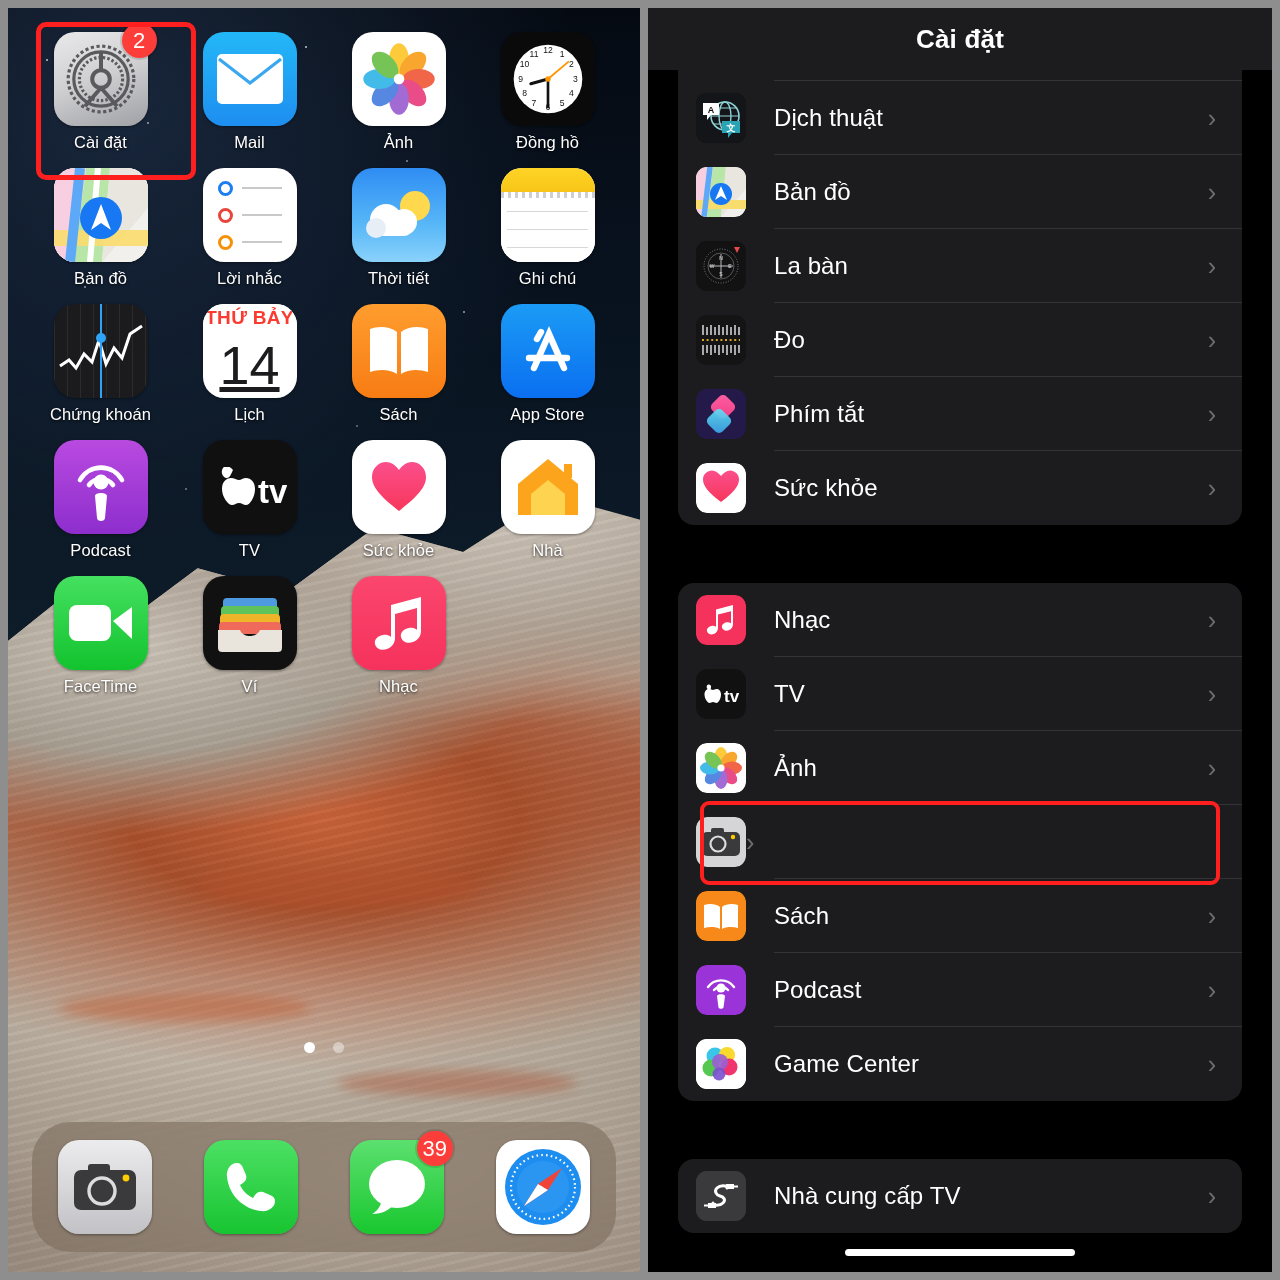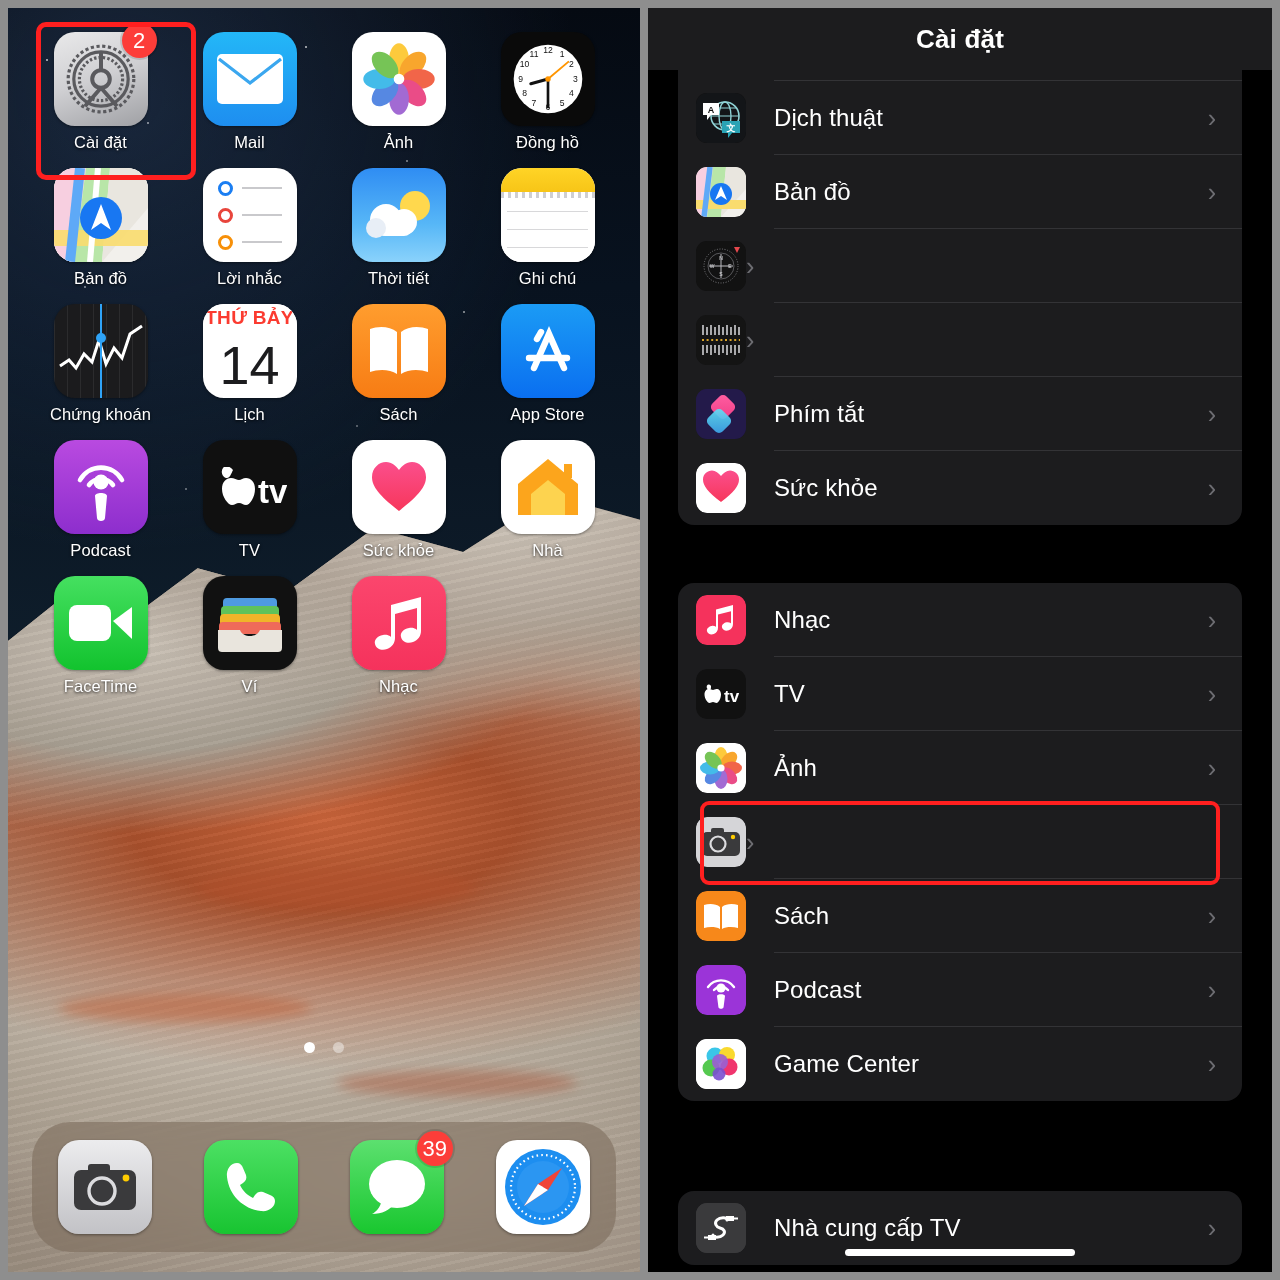--- a/index.html
+++ b/index.html
@@ -109,21 +109,21 @@
   .i-messages{ background:linear-gradient(180deg,#5ce06f 0%,#19c72f 100%); display:flex;align-items:center;justify-content:center;}
   .i-safari{ background:#fff; display:flex;align-items:center;justify-content:center;}
   .i-translate{ background:#111; display:flex;align-items:center;justify-content:center;}
   .i-compass{ background:#131313; display:flex;align-items:center;justify-content:center;}
   .i-measure{ background:#151515; display:flex;align-items:center;justify-content:center;}
   .i-shortcuts{ background:linear-gradient(145deg,#231a4d 0%,#1b1538 100%); display:flex;align-items:center;justify-content:center;}
   .i-gamecenter{ background:#fff; display:flex;align-items:center;justify-content:center;}
   .i-tvprovider{ background:#3a3a3c; display:flex;align-items:center;justify-content:center;}
 
   .cal-top{ height:30%; background:#fff; color:#fb3b30; font-size:19px; font-weight:700; text-align:center; line-height:28px; letter-spacing:.3px;}
-  .cal-day{ height:70%; display:flex; align-items:center; justify-content:center; color:#1c1c1e; font-size:54px; font-weight:300; line-height:1;}
+  .cal-day{ height:70%; display:flex; align-items:center; justify-content:center; color:#1c1c1e; font-size:54px; font-weight:300; line-height:1;text-decoration:underline;}
 
   .notes-top{ height:26%; background:linear-gradient(180deg,#ffd426 0%,#f7c517 100%); }
   .notes-body{ height:74%; background:#fff; position:relative; }
   .notes-line{ position:absolute; left:7%; right:7%; height:1.5px; background:#d8d8da; }
   .notes-perf{ position:absolute; left:0; right:0; top:0; height:6px;
      background:repeating-linear-gradient(90deg,#cfcfd2 0 3px, transparent 3px 7px); }
 
   .rem-row{ display:flex; align-items:center; gap:9px; margin:6px 0; }
   .rem-dot{ width:15px;height:15px;border-radius:50%; border:3.5px solid; }
   .rem-line{ width:40px;height:2px;background:#c9c9cc; }
@@ -579,37 +579,39 @@
               <path d="M25 13 V37 M13 25 H37" stroke="#bdbdc2" stroke-width="1"></path>
               <g font-family="Liberation Sans" font-size="5" fill="#e6e6ea" text-anchor="middle">
                 <text x="25" y="19">N</text>
                   <text x="25" y="35">S</text>
                 <text x="16" y="27">W</text>
                   <text x="34" y="27">E</text>
               </g>
               <path d="M38 6 L44 6 L41 12 Z" fill="#e5484d"></path>
             </svg>
           </div>
+          <div class="s-label">La bàn</div>
           <div class="chev">›</div>
           <div class="sep"></div>
         </div>
 
         <div class="s-row">
           <div class="s-icon i-measure">
             <svg width="50" height="50" viewBox="0 0 50 50">
               <rect width="50" height="50" rx="11" fill="#141414"></rect>
               <g stroke="#e9e9ec" stroke-width="1.4">
                 <path d="M7 10 V20 M11 12 V20 M15 10 V20 M19 12 V20 M23 10 V20 M27 12 V20 M31 10 V20 M35 12 V20 M39 10 V20 M43 12 V20"></path>
               </g>
               <g stroke="#e9e9ec" stroke-width="1.4">
                 <path d="M7 40 V30 M11 38 V30 M15 40 V30 M19 38 V30 M23 40 V30 M27 38 V30 M31 40 V30 M35 38 V30 M39 40 V30 M43 38 V30"></path>
               </g>
               <path d="M6 25 H44" stroke="#d8a32a" stroke-width="2" stroke-dasharray="2 2.6"></path>
             </svg>
           </div>
+          <div class="s-label">Đo</div>
           <div class="chev">›</div>
           <div class="sep"></div>
         </div>
 
         <div class="s-row">
           <div class="s-icon i-shortcuts">
             <svg width="50" height="50" viewBox="0 0 50 50">
               <rect width="50" height="50" rx="11" fill="#231a4a"></rect>
               <defs>
                 <linearGradient id="sc1" x1="0" y1="0" x2="1" y2="1">
@@ -754,21 +756,21 @@
               <circle cx="23" cy="35" r="6.5" fill="#7a4fd0" opacity=".9"></circle>
             </svg>
           </div>
           <div class="s-label">Game Center</div>
           <div class="chev">›</div>
         </div>
 
         <div class="hl-camera" style="top:218px"></div>
       </div>
 
-      <div class="group" style="margin-top:90px;">
+      <div class="group" style="margin-top:58px;">
         <div class="s-row">
           <div class="s-icon i-tvprovider">
             <svg width="50" height="50" viewBox="0 0 50 50">
               <rect width="50" height="50" rx="11" fill="#3a3a3c"></rect>
               <path d="M31 17 C31 14 24 14 21 17 C18 20 20 24 24 25 C28 26 30 29 27 32 C24 35 17 35 17 32" fill="none" stroke="#fff" stroke-width="3" stroke-linecap="round"></path>
               <rect x="30" y="13" width="8" height="5" fill="#fff"></rect>
               <path d="M38 15.5 H42" stroke="#fff" stroke-width="2"></path>
               <rect x="12" y="32" width="8" height="5" fill="#fff"></rect>
               <path d="M8 34.5 H12" stroke="#fff" stroke-width="2"></path>
             </svg>

